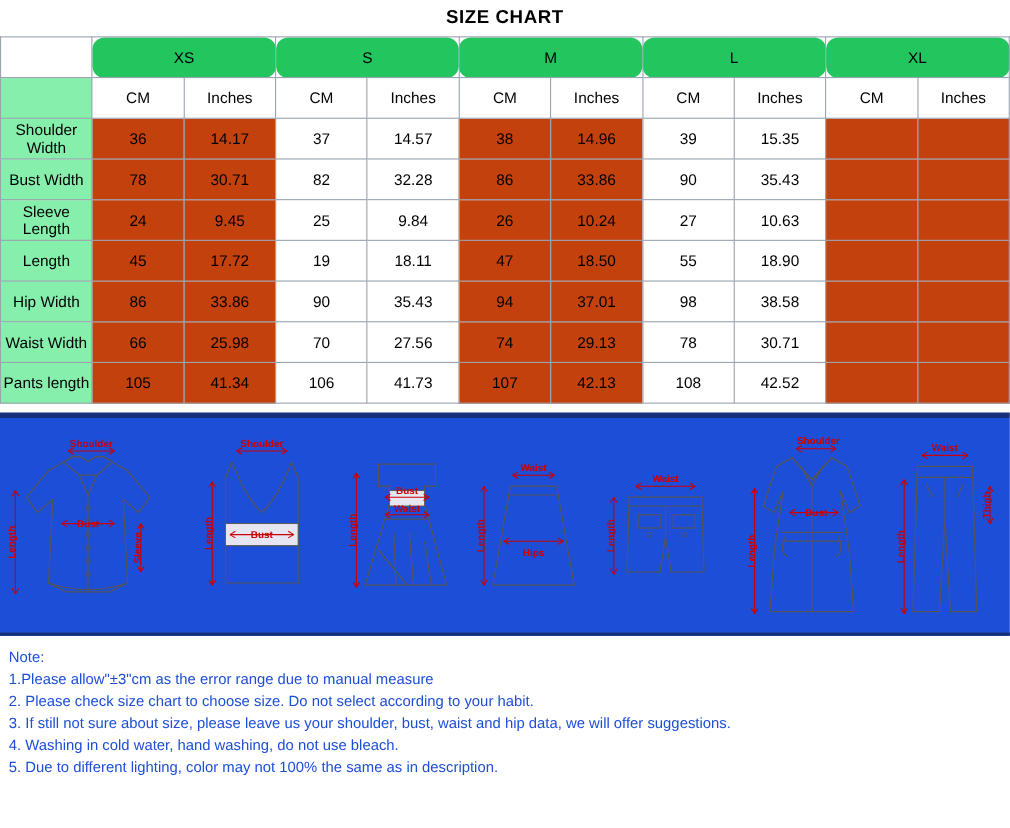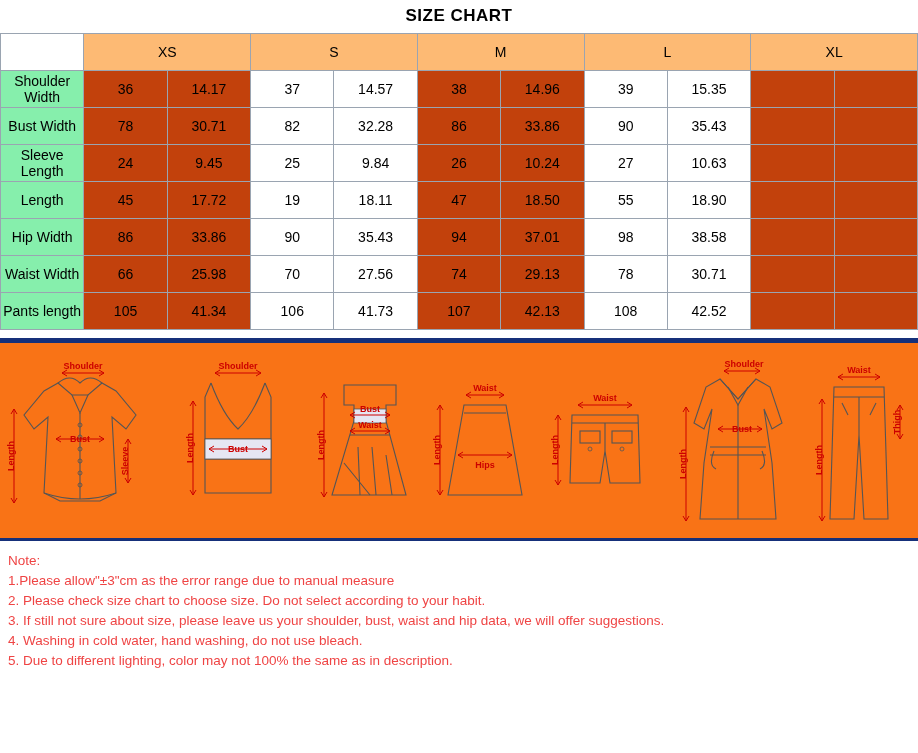--- a/index.html
+++ b/index.html
@@ -42,25 +42,26 @@
     font-weight: normal;
   }
   td.label-col {
     text-align: left;
     padding-left: 12px;
     width: 138px;
     background: #86efac;
     font-size: 14px;
   }
   td.size-head {
-    background: #fdba74;
+    background: #22c55e;
     color: #cc0000;
     font-weight: bold;
     font-size: 19px;
     height: 38px;
+    border-radius: 11px;
   }
   td.unit-head {
     background: #ffffff;
     color: #16307a;
     font-weight: bold;
     font-size: 14px;
     height: 30px;
   }
   td.shaded {
     background: #c2410c;
@@ -85,52 +86,65 @@
     height: 5px;
     background: #16307a;
     width: 918px;
   }
   .figures {
     position: relative;
     width: 918px;
     height: 198px;
     border-bottom: 3px solid #16307a;
     box-sizing: border-box;
-    background: #f97316;
+    background: #1d4ed8;
   }
   .fig {
     position: absolute;
     top: 0;
     height: 195px;
   }
   .fig svg { display: block; }
   .notes {
     padding: 10px 8px 0 8px;
     font-size: 13.5px;
     line-height: 20px;
-    color: #ef4444;
+    color: #1d4ed8;
   }
   .notes div { white-space: nowrap; }
 </style>
 </head>
 <body>
 
 <div class="page">
 
   <div class="chart-title">SIZE CHART</div>
 
   <table class="size-table">
     <tbody>
       <tr>
         <td class="blank-head"></td>
         <td class="size-head" colspan="2">XS</td>
         <td class="size-head" colspan="2">S</td>
         <td class="size-head" colspan="2">M</td>
         <td class="size-head" colspan="2">L</td>
         <td class="size-head" colspan="2">XL</td>
+      </tr>
+      <tr>
+        <td class="label-col"></td>
+        <td class="unit-head">CM</td>
+        <td class="unit-head">Inches</td>
+        <td class="unit-head">CM</td>
+        <td class="unit-head">Inches</td>
+        <td class="unit-head">CM</td>
+        <td class="unit-head">Inches</td>
+        <td class="unit-head">CM</td>
+        <td class="unit-head">Inches</td>
+        <td class="unit-head">CM</td>
+        <td class="unit-head">Inches</td>
       </tr>
 
       <tr>
         <td class="label-col">Shoulder Width</td>
         <td class="shaded">36</td>
         <td class="shaded">14.17</td>
         <td>37</td>
         <td>14.57</td>
         <td class="shaded">38</td>
         <td class="shaded">14.96</td>

